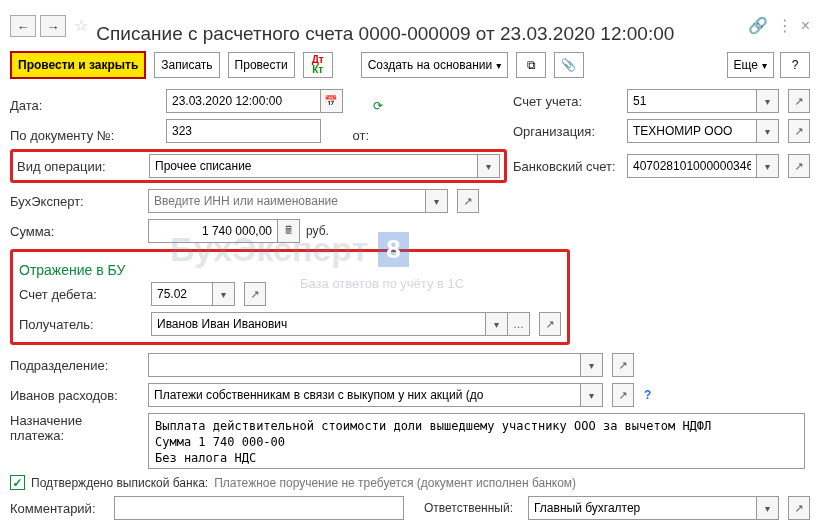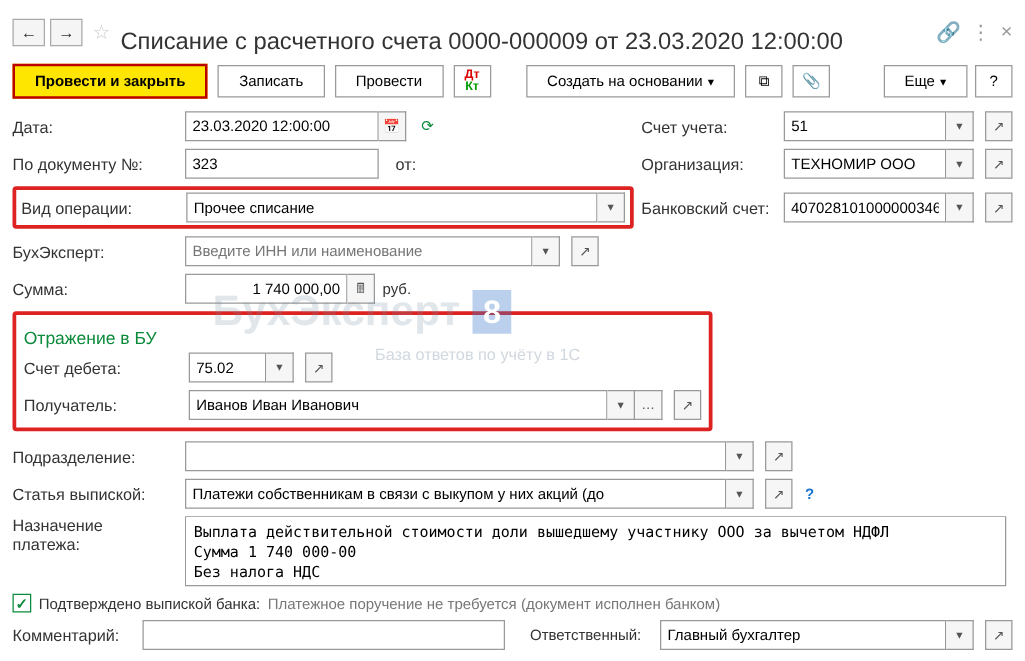--- a/index.html
+++ b/index.html
@@ -51,21 +51,21 @@
   .toolbar {
     display: flex;
     align-items: center;
     gap: 8px;
     margin-bottom: 10px;
   }
   .btn {
     height: 26px;
     border: 1px solid #999;
     background: #fff;
-    padding: 0 16px;
+    padding: 0 6px;
     font-size: 12px;
     cursor: pointer;
     display: inline-flex;
     align-items: center;
     gap: 4px;
   }
   .btn-primary {
     background: #ffe600;
     border: 2px solid #b00;
     font-weight: bold;
@@ -81,21 +81,21 @@
   .dtkt .kt { color: #090; font-weight: bold; }
   .spacer { width: 12px; }
   .toolbar-right { margin-left: auto; display: flex; gap: 6px; }
 
   .form-row {
     display: flex;
     align-items: center;
     margin-bottom: 6px;
     gap: 6px;
   }
-  .col-left { width: 498px; display: flex; align-items: center; gap: 6px; }
+  .col-left { width: 498px; display: flex; align-items: flex-end; gap: 24px; }
   .col-right { flex: 1; display: flex; align-items: center; gap: 6px; }
   .label { width: 132px; font-size: 13px; }
   .label-r { width: 108px; font-size: 13px; }
   .label-narrow { width: 24px; text-align: right; font-size: 13px; }
 
   .input-group {
     display: flex;
     align-items: stretch;
     height: 24px;
   }
@@ -386,21 +386,21 @@
     <div class="ig-btn">
         <span class="chev"></span>
       </div>
   </div>
   <div class="external-btn">
       <span class="open-icon"></span>
     </div>
 </div>
 
 <div class="form-row">
-  <span class="label">Статья выпиской:</span>
+  <span class="label">Иванов расходов:</span>
   <div class="input-group" style="width:455px">
     <input style="flex: 1 1 0%;" value="Платежи собственникам в связи с выкупом у них акций (до">
     <div class="ig-btn">
         <span class="chev"></span>
       </div>
   </div>
   <div class="external-btn">
       <span class="open-icon"></span>
     </div>
   <span class="help-q">?</span>

